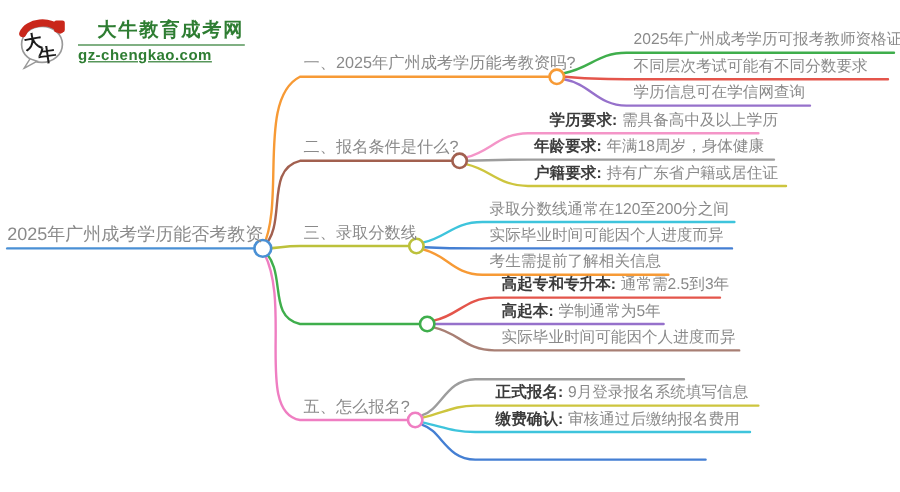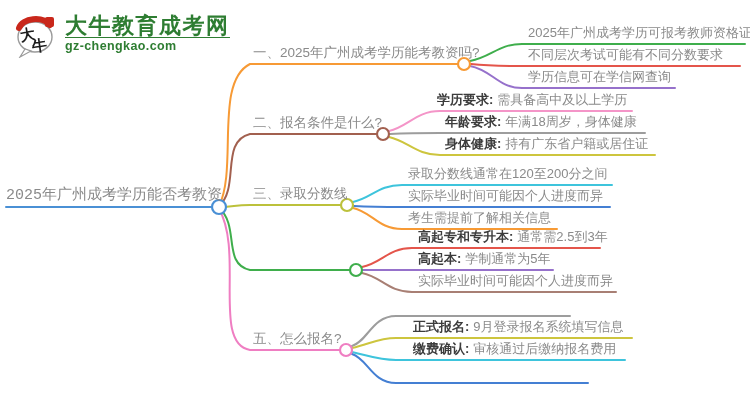--- a/index.html
+++ b/index.html
@@ -4,26 +4,26 @@
 <style>
   html,body{margin:0;padding:0;background:#fff;}
   .stage{
     position:relative;width:750px;height:410px;background:#ffffff;
     overflow:hidden;font-family:"Liberation Sans","DejaVu Sans",sans-serif;
   }
   svg.connectors{position:absolute;left:0;top:0;}
   
   .logo{position:absolute;left:12px;top:10px;display:flex;align-items:center;gap:7px;}
   .logo-text{display:flex;flex-direction:column;}
-  .logo-title{font-size:22px;font-weight:bold;color:var(--logo_green,#2e7d32);letter-spacing:1.5px;line-height:20px;}
-  .logo-domain{font-size:12.5px;font-weight:bold;color:var(--logo_green,#2e7d32);border-top:1px solid var(--logo_green,#2e7d32);padding-top:1px;margin-top:1px;letter-spacing:.4px;}
+  .logo-title{font-size:16px;font-weight:bold;color:var(--logo_green,#2e7d32);letter-spacing:1.5px;line-height:20px;margin-left:16px;}
+  .logo-domain{font-size:12.5px;font-weight:bold;color:var(--logo_green,#2e7d32);border-top:1px solid var(--logo_green,#2e7d32);padding-top:1px;margin-top:1px;letter-spacing:.4px;text-decoration:underline;}
   
   .root-label{
     position:absolute;white-space:nowrap;color:var(--text_gray,#8a8a8a);
-    font-size:15px;line-height:19px;font-family:Liberation Mono, monospace;
+    font-size:15px;line-height:19px;
   }
   .branch-label{
     position:absolute;white-space:nowrap;color:var(--text_gray,#8a8a8a);
     font-size:13.5px;line-height:18px;
   }
   .item{
     position:absolute;white-space:nowrap;color:var(--text_gray,#8a8a8a);
     font-size:13px;line-height:17px;
   }
   .item .tag{font-weight:bold;color:var(--text_dark,#3c3c3c);margin-right:4px;}
@@ -109,23 +109,23 @@
 
   <div class="branch-label" style="left:253px;top:44px">一、2025年广州成考学历能考教资吗?</div>
   <div class="branch-label" style="left:253px;top:114px">二、报名条件是什么?</div>
   <div class="branch-label" style="left:253px;top:185px">三、录取分数线</div>
   <div class="branch-label" style="left:253px;top:330px">五、怎么报名?</div>
 
   <div class="item" style="left:528px;top:24px"><span class="txt">2025年广州成考学历可报考教师资格证</span></div>
   <div class="item" style="left:528px;top:46px"><span class="txt">不同层次考试可能有不同分数要求</span></div>
   <div class="item" style="left:528px;top:68px"><span class="txt">学历信息可在学信网查询</span></div>
 
-  <div class="item" style="left:437px;top:91px"><span class="tag">学历要求:</span><span class="txt">需具备高中及以上学历</span></div>
+  <div class="item" style="left:458px;top:91px"><span class="tag">学历要求:</span><span class="txt">需具备高中及以上学历</span></div>
   <div class="item" style="left:445px;top:113px"><span class="tag">年龄要求:</span><span class="txt">年满18周岁，身体健康</span></div>
-  <div class="item" style="left:445px;top:135px"><span class="tag">身体健康:</span><span class="txt">持有广东省户籍或居住证</span></div>
+  <div class="item" style="left:445px;top:135px"><span class="tag">户籍要求:</span><span class="txt">持有广东省户籍或居住证</span></div>
 
   <div class="item" style="left:408px;top:165px"><span class="txt">录取分数线通常在120至200分之间</span></div>
   <div class="item" style="left:408px;top:187px"><span class="txt">实际毕业时间可能因个人进度而异</span></div>
   <div class="item" style="left:408px;top:209px"><span class="txt">考生需提前了解相关信息</span></div>
 
   <div class="item" style="left:418px;top:228px"><span class="tag">高起专和专升本:</span><span class="txt">通常需2.5到3年</span></div>
   <div class="item" style="left:418px;top:250px"><span class="tag">高起本:</span><span class="txt">学制通常为5年</span></div>
   <div class="item" style="left:418px;top:272px"><span class="txt">实际毕业时间可能因个人进度而异</span></div>
 
   <div class="item" style="left:413px;top:318px"><span class="tag">正式报名:</span><span class="txt">9月登录报名系统填写信息</span></div>

